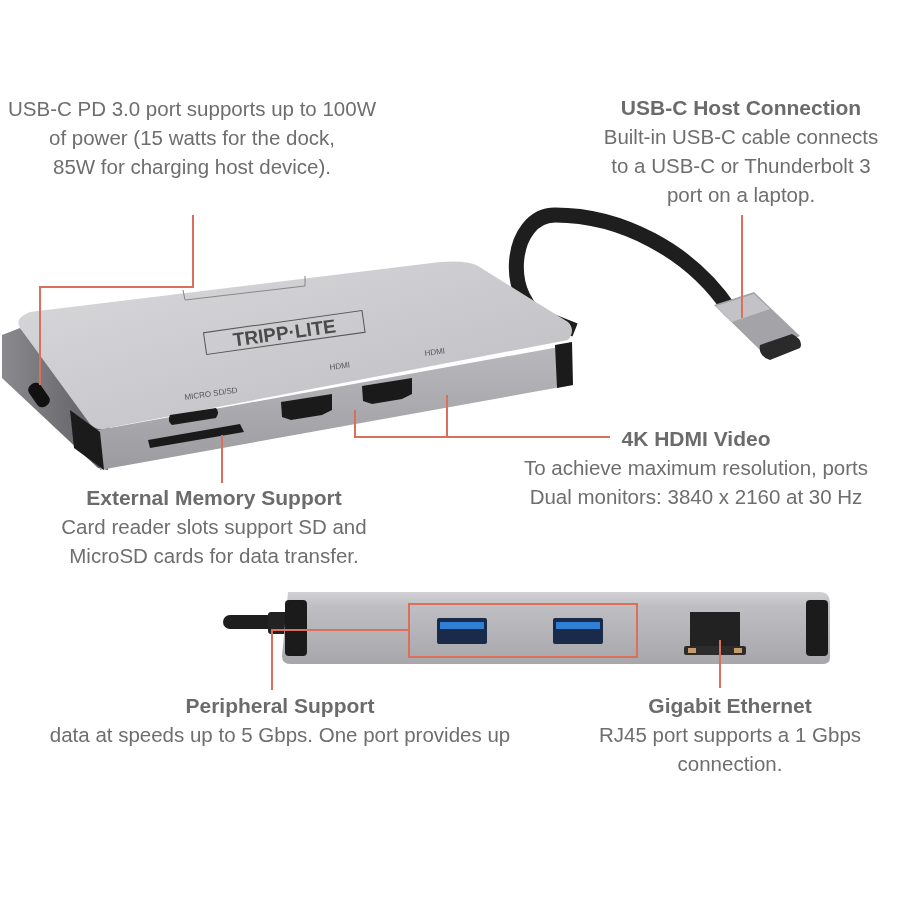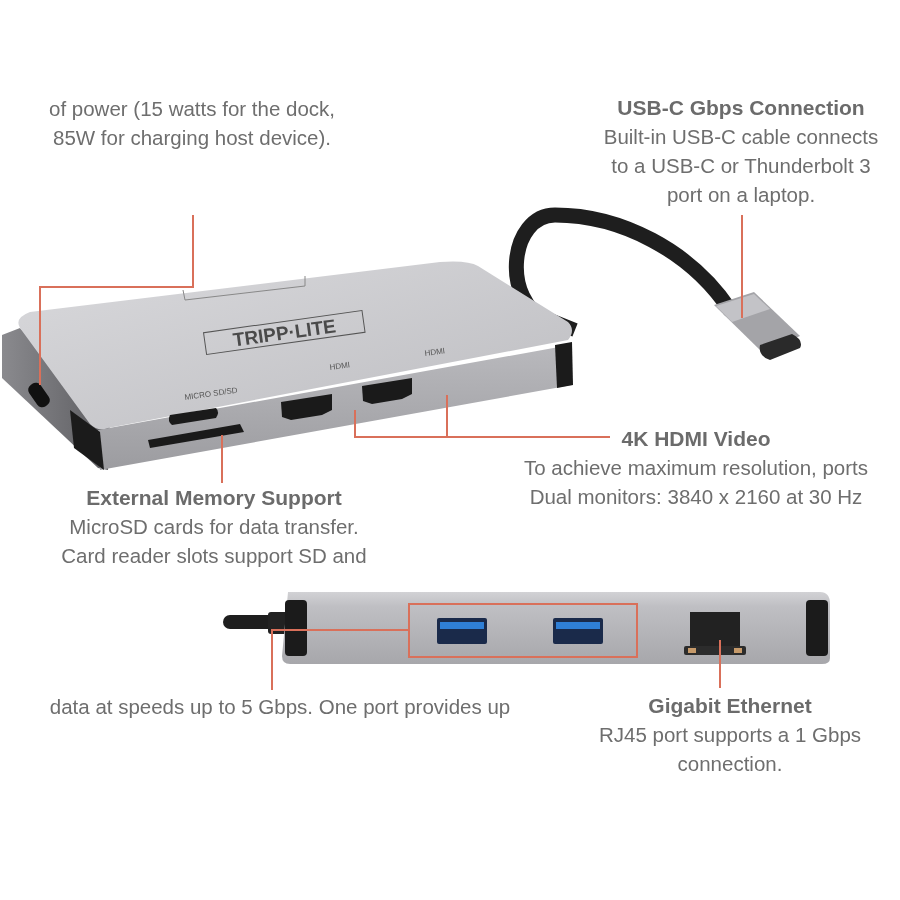--- a/index.html
+++ b/index.html
@@ -113,44 +113,46 @@
     <path d="M222 435 L 222 483"></path>
 
     <path d="M409 604 L 637 604 L 637 657 L 409 657 Z"></path>
     <path d="M409 630 L 272 630 L 272 690"></path>
 
     <path d="M720 640 L 720 688"></path>
   </g>
 </svg>
 
 <div class="callout" style="left:0; top:94px; width:384px;">
+  <div class="line">USB-C PD 3.0 port supports up to 100W</div>
   <div class="line">of power (15 watts for the dock,</div>
   <div class="line">85W for charging host device).</div>
 </div>
 
 <div class="callout" style="left:586px; top:94px; width:310px;">
-  <div class="title">USB-C Gbps Connection</div>
+  <div class="title">USB-C Host Connection</div>
   <div class="line">Built-in USB-C cable connects</div>
   <div class="line">to a USB-C or Thunderbolt 3</div>
   <div class="line">port on a laptop.</div>
 </div>
 
 <div class="callout" style="left:500px; top:425px; width:392px;">
   <div class="title">4K HDMI Video</div>
   <div class="line">To achieve maximum resolution, ports</div>
   <div class="line">Dual monitors: 3840 x 2160 at 30 Hz</div>
 </div>
 
 <div class="callout" style="left:54px; top:484px; width:320px;">
   <div class="title">External Memory Support</div>
+  <div class="line">Card reader slots support SD and</div>
   <div class="line">MicroSD cards for data transfer.</div>
-  <div class="line">Card reader slots support SD and</div>
 </div>
 
 <div class="callout" style="left:20px; top:692px; width:520px;">
+  <div class="title">Peripheral Support</div>
   <div class="line">data at speeds up to 5 Gbps. One port provides up</div>
 </div>
 
 <div class="callout" style="left:575px; top:692px; width:310px;">
   <div class="title">Gigabit Ethernet</div>
   <div class="line">RJ45 port supports a 1 Gbps</div>
   <div class="line">connection.</div>
 </div>
 
 </body></html>

